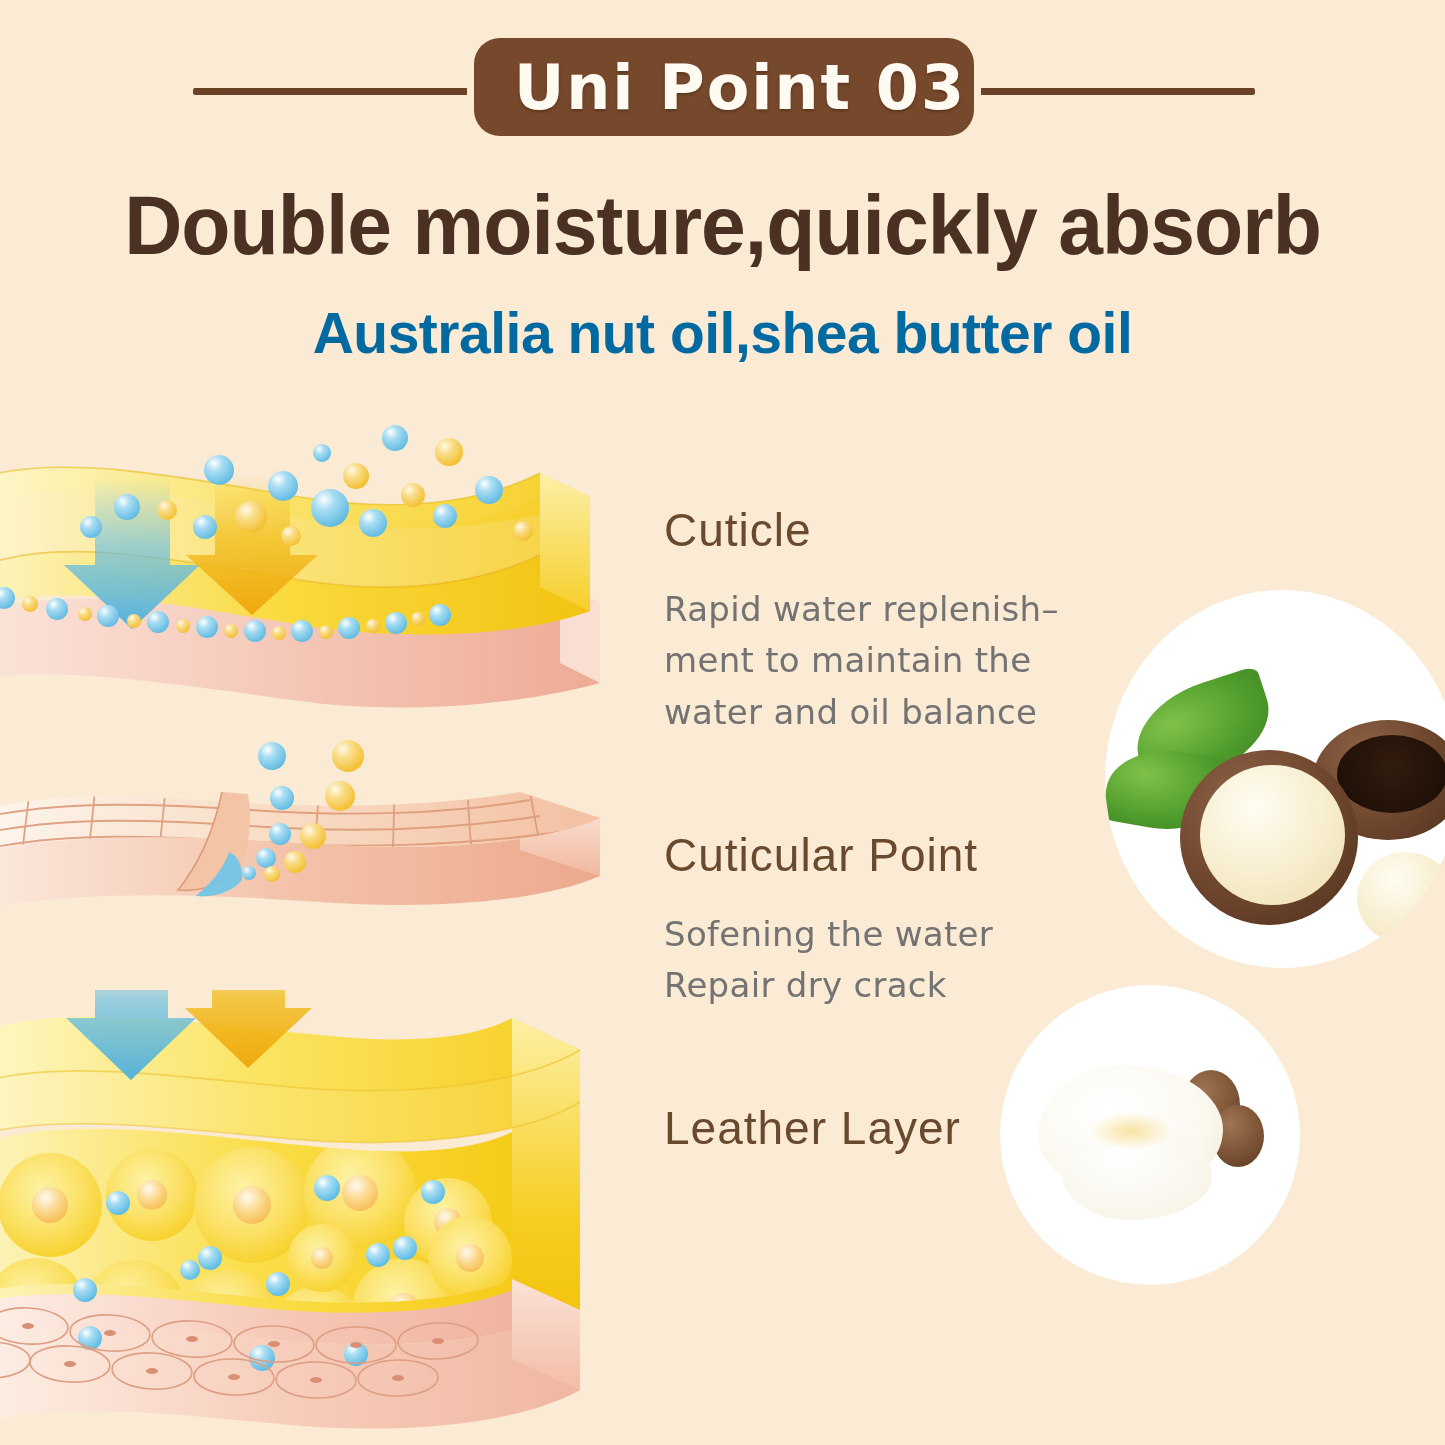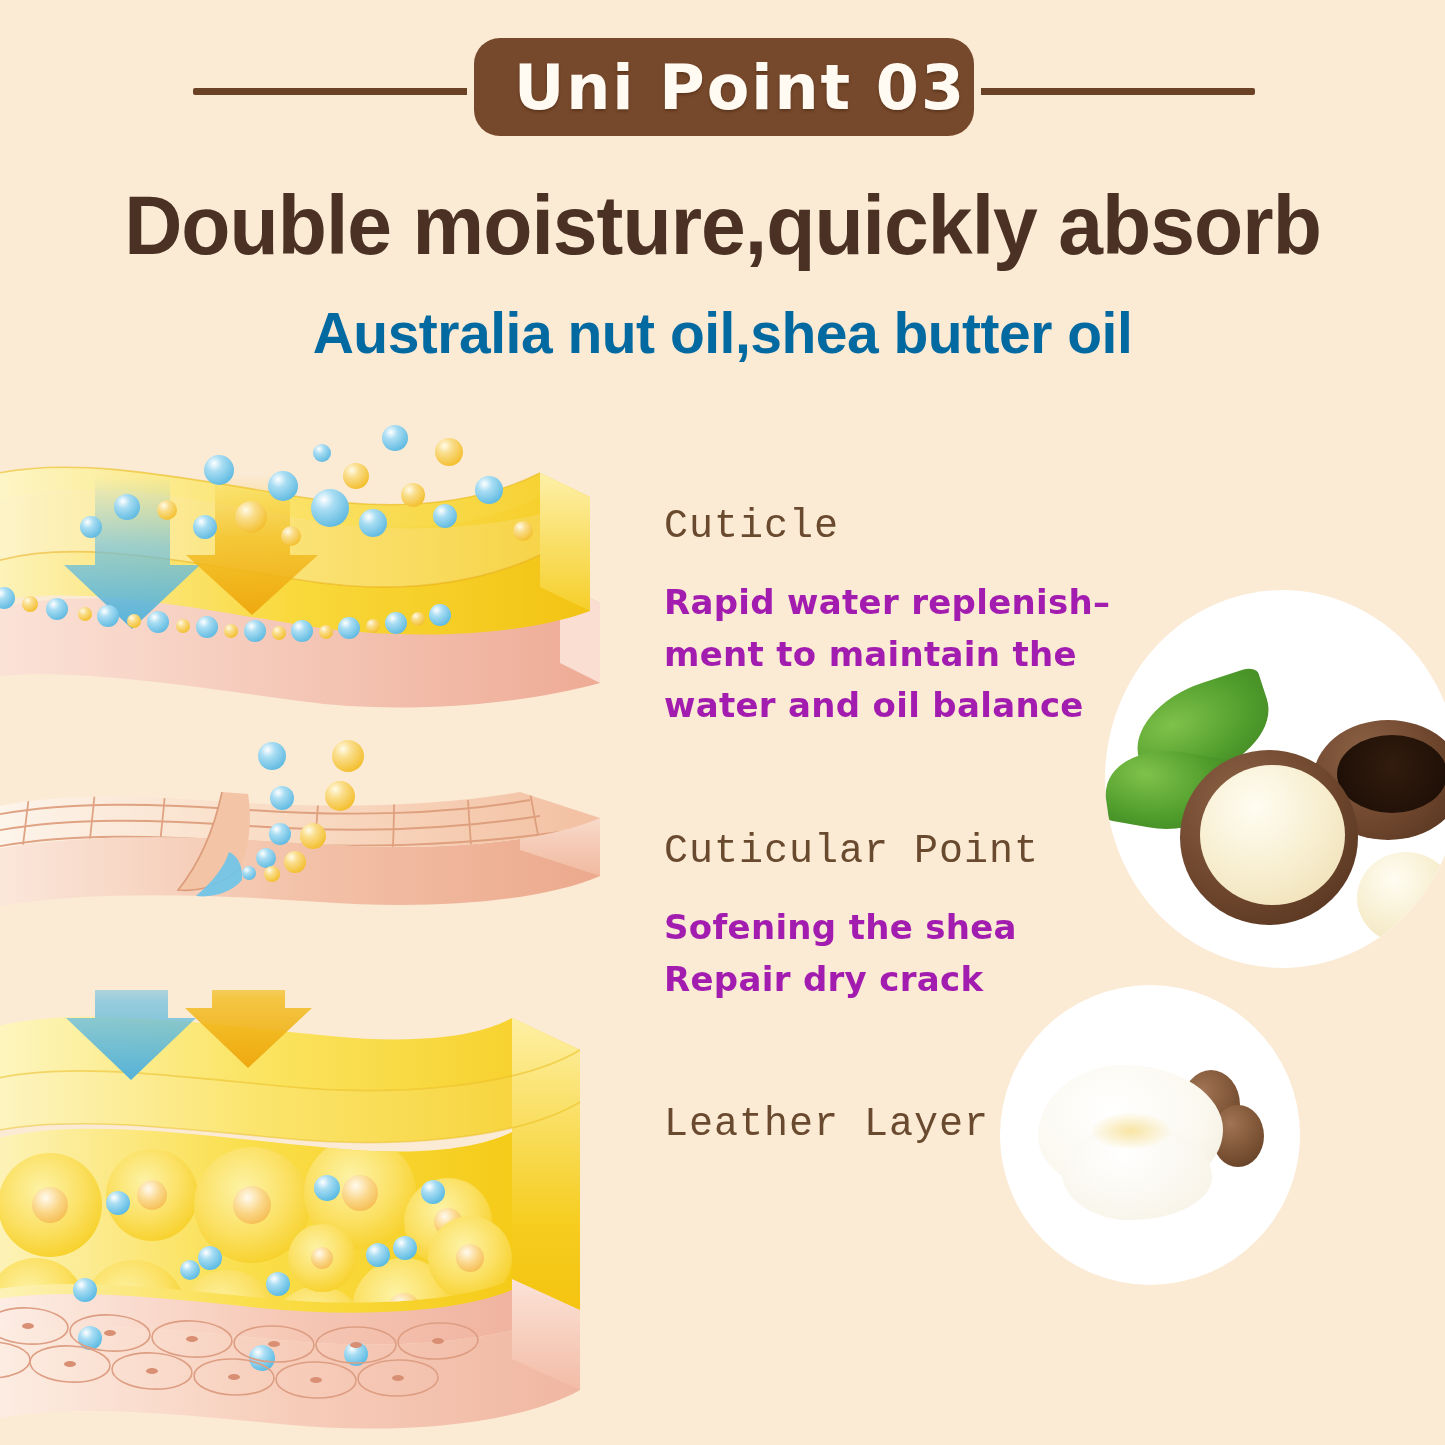--- a/index.html
+++ b/index.html
@@ -82,33 +82,33 @@
     top: 505px;
     width: 470px;
   }
   .info-block { position: absolute; left: 0; width: 470px; }
   .info-block.b1 { top: 0; }
   .info-block.b2 { top: 325px; }
   .info-block.b3 { top: 598px; }
 
   .info-heading {
     color: #6a4a2f;
-    font-family: Liberation Mono, monospace;
-    font-size: 40px;
+    font-family: Liberation Sans, sans-serif;
+    font-size: 46px;
     font-weight: 400;
     letter-spacing: 1px;
     line-height: 1.1;
     margin-bottom: 28px;
     white-space: nowrap;
   }
   .info-body {
-    color: #a21caf;
+    color: #737373;
     font-family: "DejaVu Sans", sans-serif;
     font-size: 34px;
-    font-weight: 700;
+    font-weight: 400;
     line-height: 1.52;
     letter-spacing: 0.3px;
     white-space: pre-line;
   }
 
   
   .photo {
     position: absolute;
     border-radius: 50%;
     overflow: hidden;
@@ -542,21 +542,21 @@
 
   <div class="info-block b1">
     <div class="info-heading">Cuticle</div>
     <div class="info-body">Rapid water replenish–
 ment to maintain the
 water and oil balance</div>
   </div>
 
   <div class="info-block b2">
     <div class="info-heading">Cuticular Point</div>
-    <div class="info-body">Sofening the shea
+    <div class="info-body">Sofening the water
 Repair dry crack</div>
   </div>
 
   <div class="info-block b3">
     <div class="info-heading">Leather Layer</div>
   </div>
 </div>
 
 <div class="photo photo-nut">
   <div class="ph-inner">

